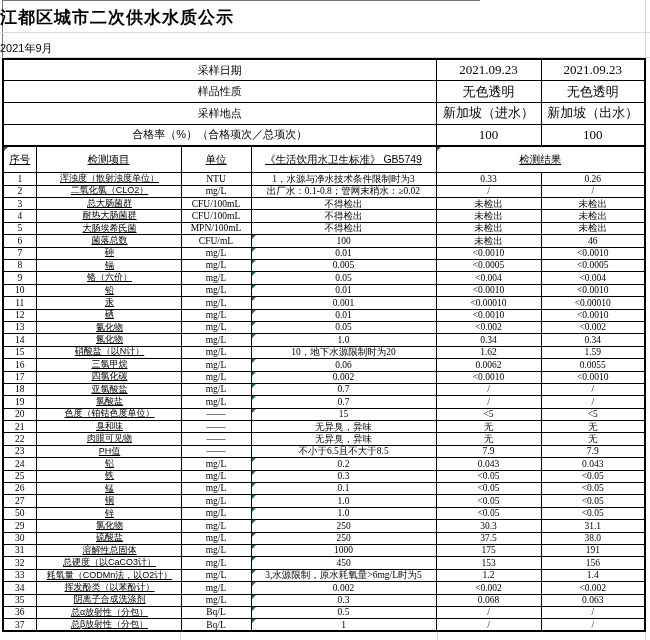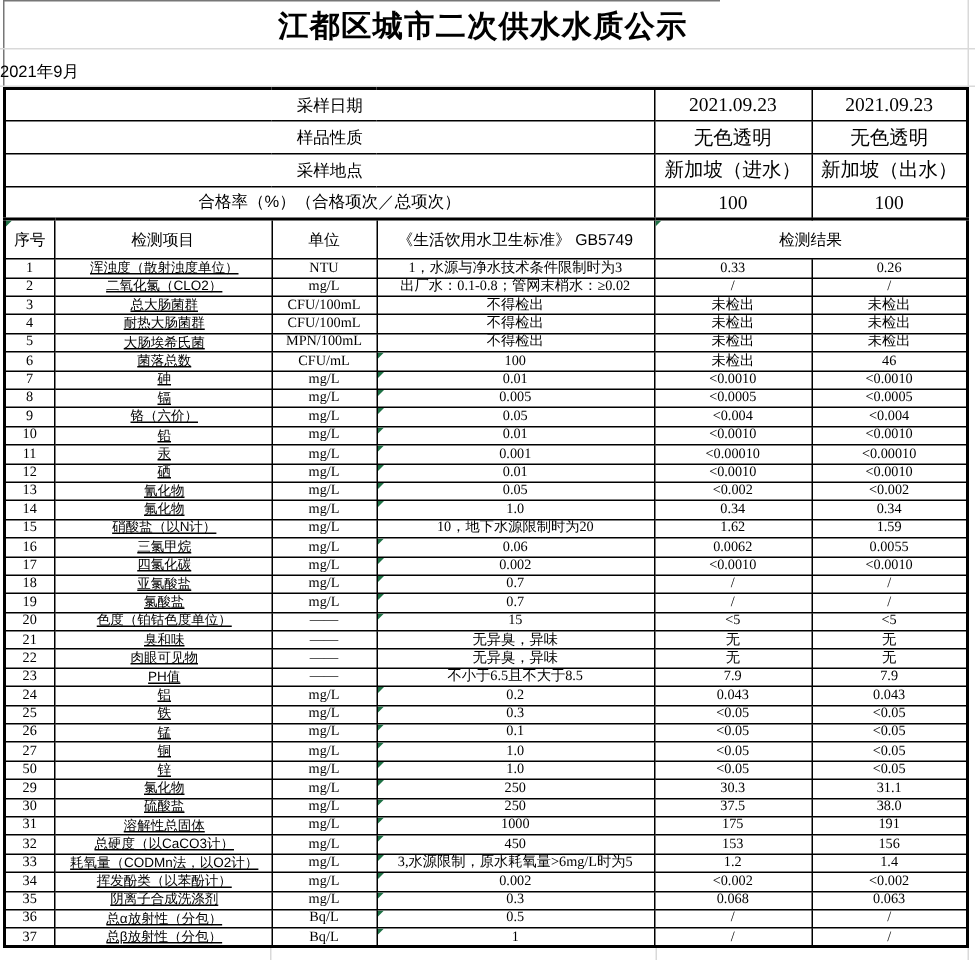--- a/index.html
+++ b/index.html
@@ -7,42 +7,42 @@
     width:650px;height:640px;position:relative;background:#ffffff;
     font-family:"Liberation Sans","DejaVu Sans",sans-serif;color:#000;
     overflow:hidden;
   }
   
   .faint{position:absolute;background:#d9d9d9;}
   .dark-edge{position:absolute;background:#777;}
 
   .title{
     position:absolute;top:4px;left:0;width:644px;height:28px;
-    text-align:center;font-size:20px;font-weight:bold;line-height:28px;
+    font-size:17px;font-weight:bold;line-height:28px;
     letter-spacing:1px;
   }
   .subtitle{
     position:absolute;top:40px;left:0;width:644px;height:17px;
     text-align:left;font-size:11px;line-height:17px;
   }
 
   table.main{
     position:absolute;top:58px;left:2px;width:642px;
     border-collapse:collapse;table-layout:fixed;
     border:2px solid #000;
     padding-left:16px;
   }
   table.main td{
     border:1px solid #000;padding:0 1px;overflow:hidden;white-space:nowrap;
     text-align:center;vertical-align:middle;position:relative;
   }
   tr.info-row{height:21.7px;}
   tr.info-row td{font-size:11px;}
   tr.info-row td.val{font-family:"Liberation Serif","DejaVu Serif",serif;font-size:13px;}
-  tr.thead{height:27px;}
+  tr.thead{height:27px;text-decoration:underline;}
   tr.thead td{font-size:10.5px;border-top:2px solid #000;}
   tr.data{height:12.4px;}
   tr.data td{font-size:9px;line-height:1.1;}
   tr.data td.num{font-family:"Liberation Serif","DejaVu Serif",serif;font-size:9.5px;}
   tr.data td.item{text-align:center;padding-left:3px;text-decoration:underline;}
 
   td.flagged::before{
     content:"";position:absolute;top:0;left:0;width:0;height:0;
     border-top:4px solid #1e7145;border-right:4px solid transparent;
   }

